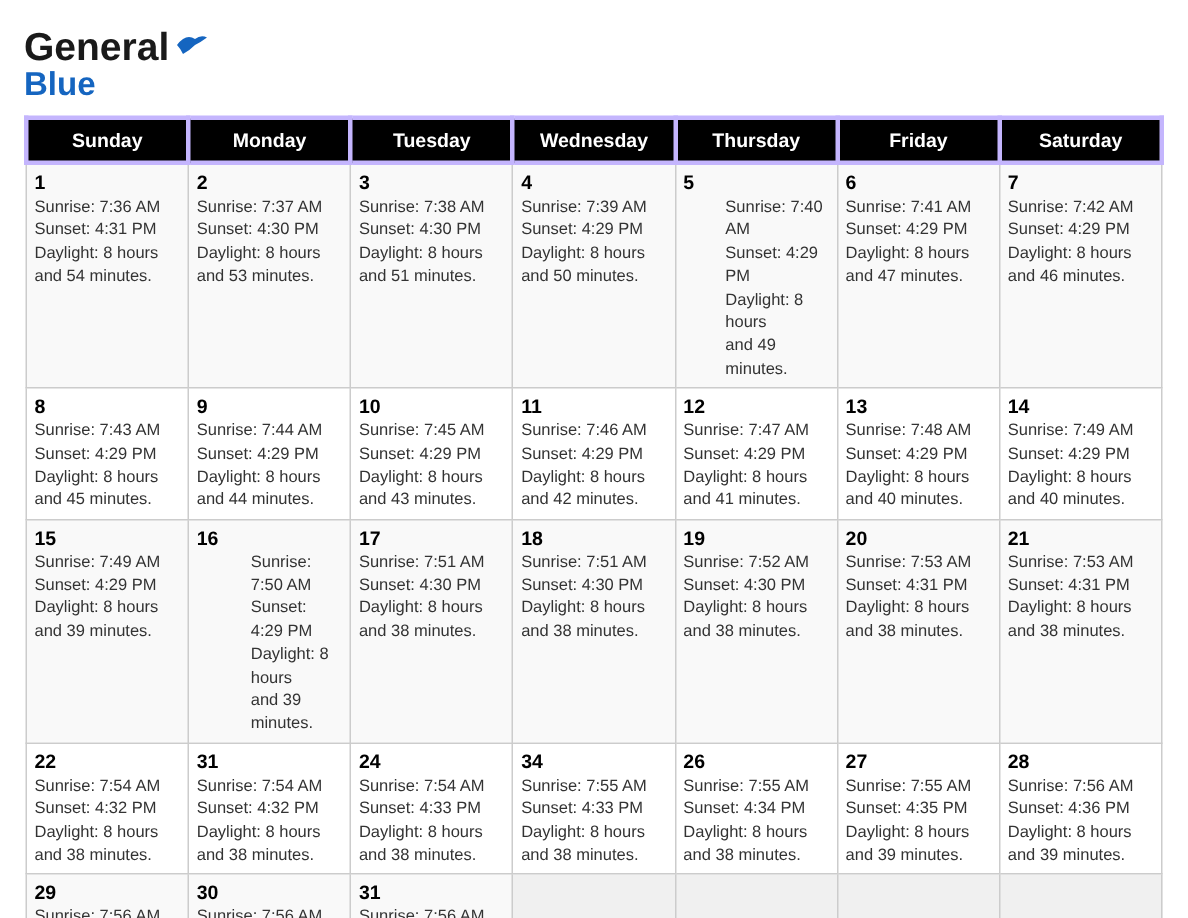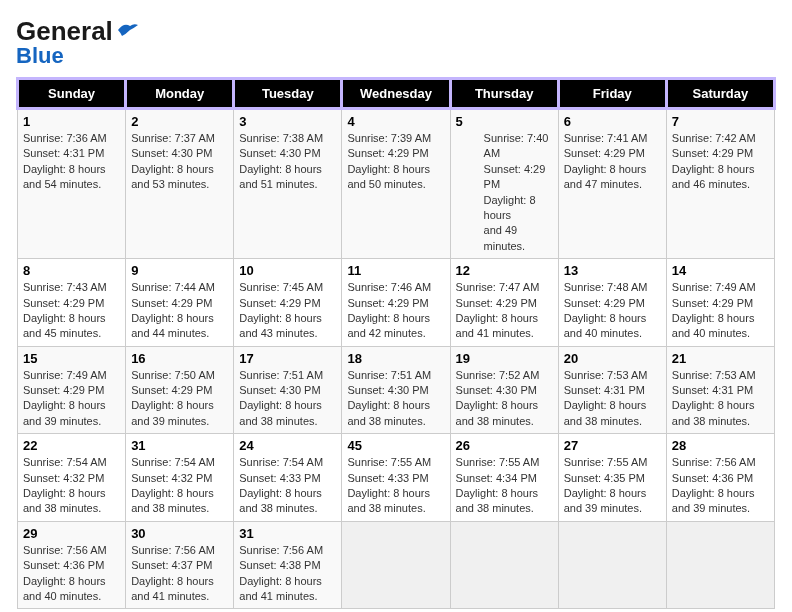--- a/index.html
+++ b/index.html
@@ -214,21 +214,21 @@
       <tr>
         <td>
           <span class="day-num">15</span>
           <div class="day-info" style="white-space: pre-line;">Sunrise: 7:49 AM
 Sunset: 4:29 PM
 Daylight: 8 hours
 and 39 minutes.</div>
         </td>
         <td>
           <span class="day-num">16</span>
-          <div class="day-info" style="white-space: pre-line;">Sunrise: 7:50 AM
+          <div class="day-info" style="white-space: pre-line; margin-left: 36px;">Sunrise: 7:50 AM
 Sunset: 4:29 PM
 Daylight: 8 hours
 and 39 minutes.</div>
         </td>
         <td>
           <span class="day-num">17</span>
           <div class="day-info" style="white-space: pre-line;">Sunrise: 7:51 AM
 Sunset: 4:30 PM
 Daylight: 8 hours
 and 38 minutes.</div>
@@ -278,21 +278,21 @@
 and 38 minutes.</div>
         </td>
         <td>
           <span class="day-num">24</span>
           <div class="day-info" style="white-space: pre-line;">Sunrise: 7:54 AM
 Sunset: 4:33 PM
 Daylight: 8 hours
 and 38 minutes.</div>
         </td>
         <td>
-          <span class="day-num">45</span>
+          <span class="day-num">34</span>
           <div class="day-info" style="white-space: pre-line;">Sunrise: 7:55 AM
 Sunset: 4:33 PM
 Daylight: 8 hours
 and 38 minutes.</div>
         </td>
         <td>
           <span class="day-num">26</span>
           <div class="day-info" style="white-space: pre-line;">Sunrise: 7:55 AM
 Sunset: 4:34 PM
 Daylight: 8 hours

